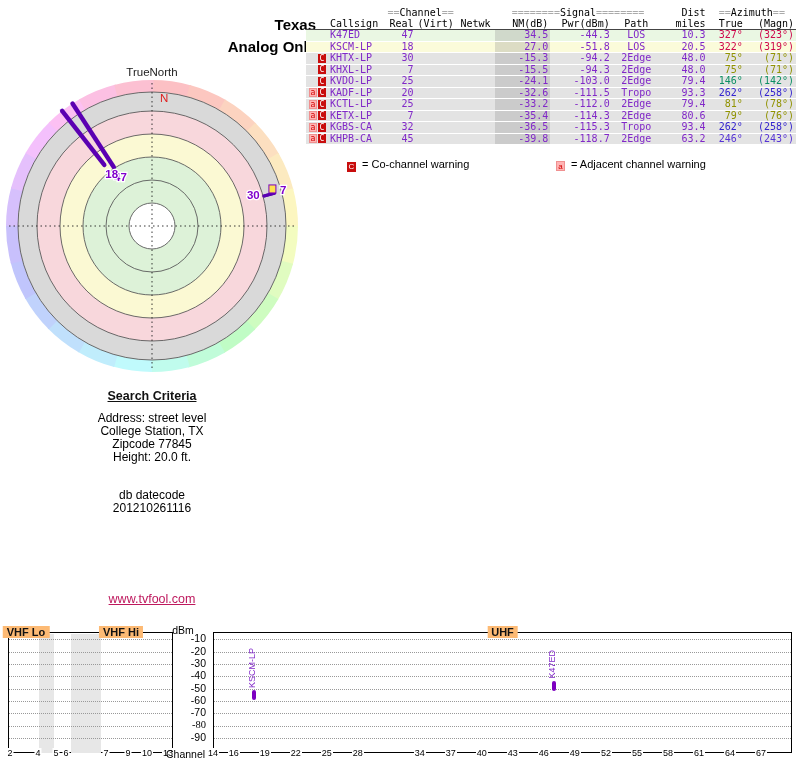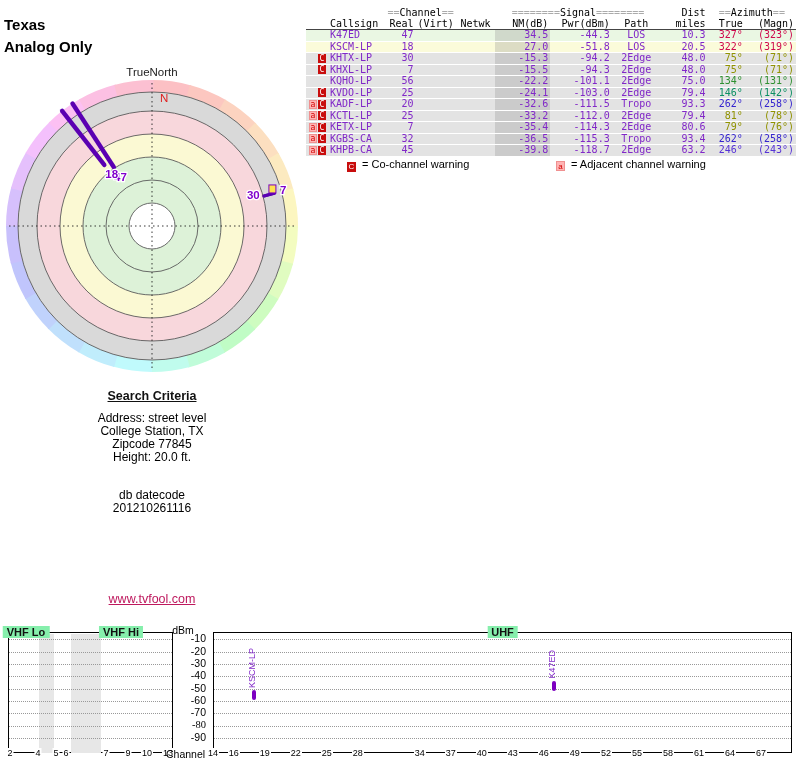--- a/index.html
+++ b/index.html
@@ -2,21 +2,21 @@
 <html><head>
 <meta charset="utf-8">
 <style>
   * { margin:0; padding:0; box-sizing:border-box; }
   html,body { background:#fff; }
   body {
     width:800px; height:768px; position:relative; overflow:hidden;
     font-family:"Liberation Sans", sans-serif; color:#111;
   }
   
-  .leftcol-titles { position:absolute; left:4px; top:14px; width:304px; text-align:left; }
+  .leftcol-titles { position:absolute; left:12px; top:14px; width:304px; text-align:right; }
   .title-line { font-size:15px; font-weight:bold; line-height:22px; color:#000; }
   .compass-label { position:absolute; left:0; top:66px; width:304px; text-align:center;
                    font-size:11.5px; color:#222; }
   #radar-wrap { position:absolute; left:4px; top:78px; width:296px; height:296px; }
   .criteria { position:absolute; left:0; top:389px; width:304px; text-align:center; }
   .criteria-heading { font-size:12.5px; font-weight:bold; text-decoration:underline; margin-bottom:9px; }
   .criteria-line { font-size:12px; line-height:13px; color:#000; }
   .criteria-gap { height:25px; }
   .site-link { position:absolute; left:0; top:589px; width:304px; text-align:center; }
   .site-link a { color:#be185d; font-size:12.5px; text-decoration:underline; }
@@ -38,21 +38,21 @@
   .fA { background:#ffb4b4; color:#d00000; border:1px solid #f09090; line-height:7px; }
   .legend-item { position:absolute; font-size:11px; color:#000; }
   .legend-badge { display:inline-block; width:9px; height:10px; font-size:8px; line-height:10px;
                   text-align:center; vertical-align:-1px; margin-right:6px; }
 
   
   #spectrum { position:absolute; left:0; top:618px; width:800px; height:150px; }
   .panel { position:absolute; top:14px; height:121px; border:1px solid #000; background:#fff; }
   .gridline { position:absolute; left:0; right:0; height:0; border-top:1px dotted #999; }
   .grayband { position:absolute; top:1px; height:119px; background:#e7e7e7; }
-  .panel-label { position:absolute; transform:translate(-50%,-50%); background:#86efac;
+  .panel-label { position:absolute; transform:translate(-50%,-50%); background:#fdba74;
                  padding:0 4px; font-size:11px; font-weight:bold; white-space:nowrap; }
   .ylab { position:absolute; left:168px; width:38px; text-align:right; font-size:10.5px; color:#000; }
   .axis-title { position:absolute; font-size:10.5px; color:#000; }
   .chlab { position:absolute; transform:translate(-50%,-50%); background:#fff; padding:0 1px;
            font-size:9px; color:#000; }
   .specbar { position:absolute; width:4px; background:#7d00c0; border-radius:2px; }
   .specbar-label { position:absolute; writing-mode:vertical-rl; transform:rotate(180deg);
                    font-size:9px; color:#8128c8; font-family:"Liberation Sans",sans-serif; }
 </style>
 </head>
@@ -205,33 +205,20 @@
         <td class="t-l">KHXL-LP</td>
         <td class="t-r">7</td>
         <td class="t-c"></td>
         <td class="t-c"></td>
         <td class="t-r nmcol">-15.5</td>
         <td class="t-r">-94.3</td>
         <td class="t-c">2Edge</td>
         <td class="t-r">48.0</td>
         <td class="t-r az1" style="color: rgb(144, 146, 0);">75°</td>
         <td class="t-r az2" style="color: rgb(144, 146, 0);">(71°)</td>
-      </tr>
-      <tr style="background: rgb(227, 227, 227);">
-        <td class="badge-cell"></td>
-        <td class="t-l">KQHO-LP</td>
-        <td class="t-r">56</td>
-        <td class="t-c"></td>
-        <td class="t-c"></td>
-        <td class="t-r nmcol">-22.2</td>
-        <td class="t-r">-101.1</td>
-        <td class="t-c">2Edge</td>
-        <td class="t-r">75.0</td>
-        <td class="t-r az1" style="color: rgb(47, 144, 49);">134°</td>
-        <td class="t-r az2" style="color: rgb(47, 144, 49);">(131°)</td>
       </tr>
       <tr style="background: rgb(227, 227, 227);">
         <td class="badge-cell"><span class="flagbox fC">C</span></td>
         <td class="t-l">KVDO-LP</td>
         <td class="t-r">25</td>
         <td class="t-c"></td>
         <td class="t-c"></td>
         <td class="t-r nmcol">-24.1</td>
         <td class="t-r">-103.0</td>
         <td class="t-c">2Edge</td>

